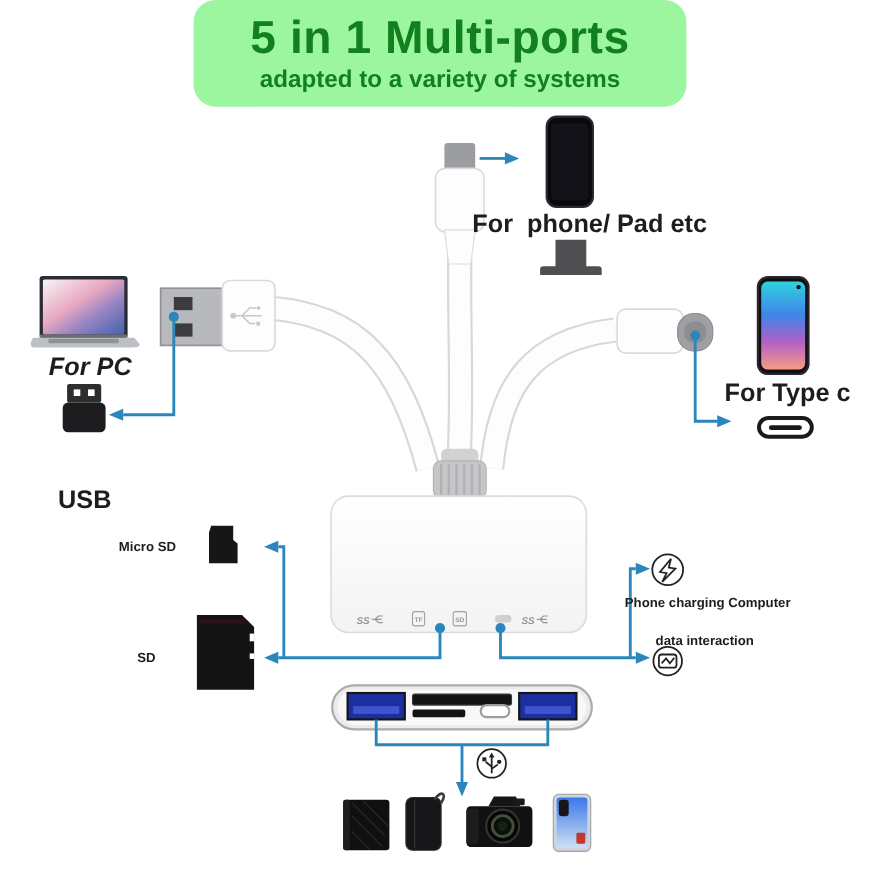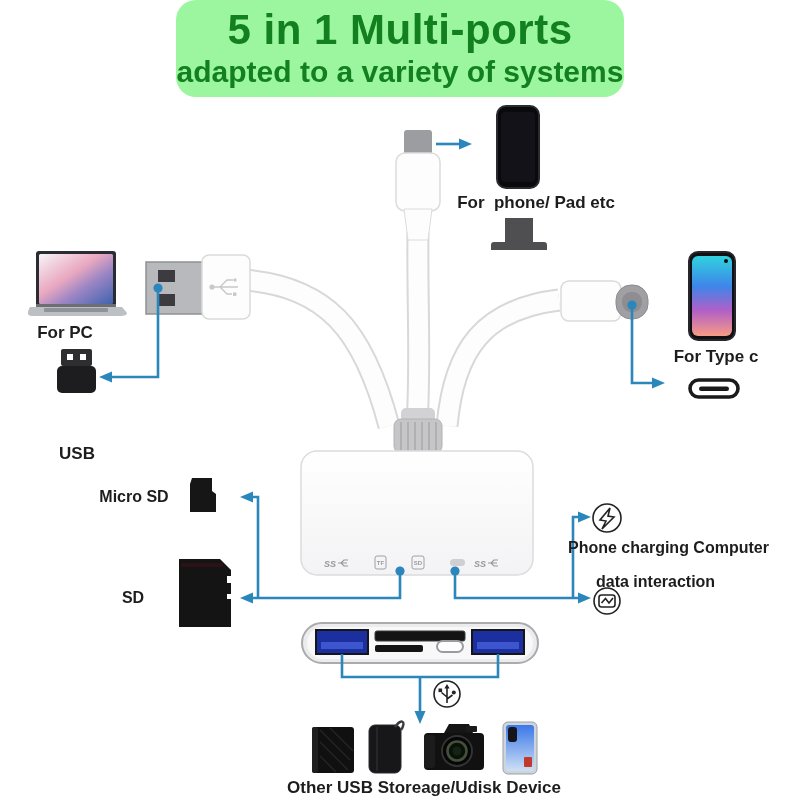--- a/index.html
+++ b/index.html
@@ -3,24 +3,24 @@
 <meta charset="utf-8">
 <style>
   html,body{margin:0;padding:0;background:#fff;}
   .stage{position:relative;width:780px;height:800px;background:#fff;overflow:hidden;
          font-family:"Liberation Sans",sans-serif;}
   .banner{position:absolute;left:176px;top:0px;width:448px;height:97px;
           background:var(--banner_bg,#9cf6a0);border-radius:20px;
           display:flex;flex-direction:column;align-items:center;justify-content:center;gap:2px;}
   .banner-title{font-size:42px;font-weight:800;color:var(--banner_text,#12801f);
                 letter-spacing:.5px;line-height:1.05;}
-  .banner-sub{font-size:30px;font-weight:700;color:var(--banner_text,#12801f);}
+  .banner-sub{font-size:22px;font-weight:700;color:var(--banner_text,#12801f);}
   .lbl{position:absolute;transform:translate(-50%,-50%);font-weight:700;
-       color:var(--label_text,#1d1d1d);white-space:pre;font-size:17px;}
-  .lbl.small{font-size:16px;}
+       color:var(--label_text,#1d1d1d);white-space:pre;font-size:23px;}
+  .lbl.small{font-size:12px;}
   .lbl.left{transform:translate(0,-50%);}
   svg{position:absolute;left:0;top:0;}
   .blue-line{stroke:var(--accent,#2b87bb);fill:none;stroke-width:2.6px;}
   .blue-fill{fill:var(--accent,#2b87bb);}
   .port-txt{font-family:"Liberation Sans",sans-serif;font-style:italic;font-weight:700;
             font-size:9px;fill:#97979b;}
   .card-txt{font-family:"Liberation Sans",sans-serif;font-weight:700;font-size:6px;fill:#9a9a9e;}
   .ink{stroke:#222;fill:none;stroke-width:1.6px;}
 </style>
 </head>
@@ -236,21 +236,20 @@
       <polygon points="591,517 578,511.5 578,522.5" class="blue-fill"></polygon>
 
       <polyline points="342,654 342,677 420,677" class="blue-line"></polyline>
       <polyline points="498,654 498,677 420,677" class="blue-line"></polyline>
       <line x1="420" y1="677" x2="420" y2="711" class="blue-line"></line>
       <polygon points="420,724 414.5,711 425.5,711" class="blue-fill"></polygon>
     </g>
   </svg>
 
   <div class="lbl" style="left:536px;top:203px;">For  phone/ Pad etc</div>
-  <div class="lbl" style="left:65px;top:333px;">For PC</div>
+  <div class="lbl" style="left:82px;top:333px;font-style:italic;">For PC</div>
   <div class="lbl" style="left:77px;top:407px;margin-top:47px;">USB</div>
   <div class="lbl" style="left:716px;top:357px;text-align:right;">For Type c</div>
   <div class="lbl small" style="left:134px;top:497px;">Micro SD</div>
   <div class="lbl small" style="left:133px;top:598px;">SD</div>
   <div class="lbl small left" style="left:568px;top:548px;">Phone charging Computer</div>
   <div class="lbl small left" style="left:596px;top:567px;margin-top:15px;">data interaction</div>
-  <div class="lbl" style="left:424px;top:788px;">Other USB Storeage/Udisk Device</div>
 </div>
 
 </body></html>

